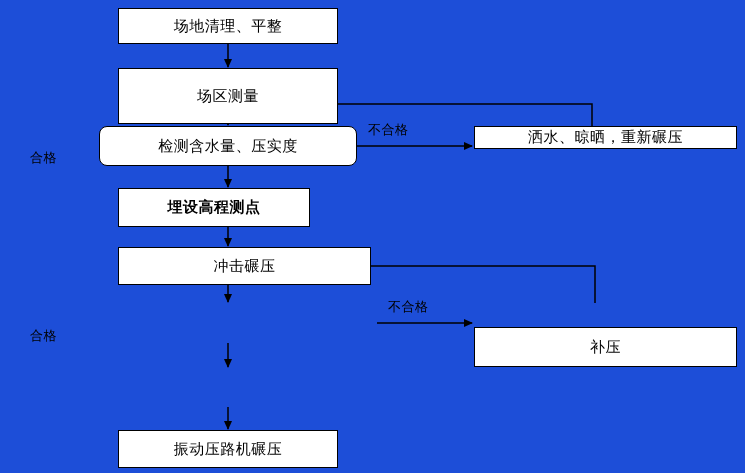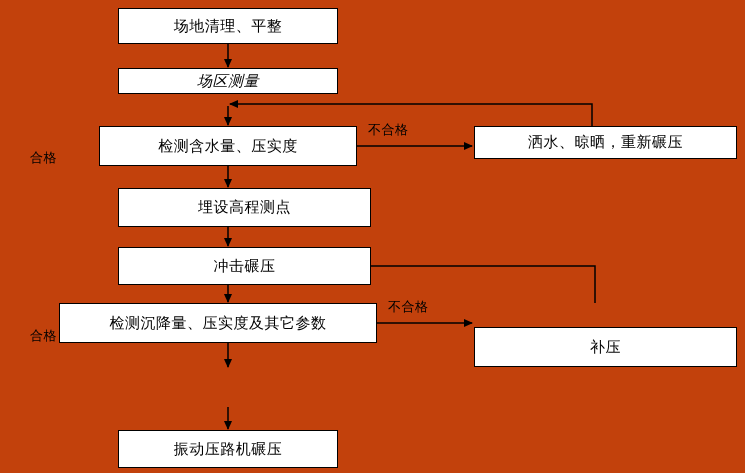--- a/index.html
+++ b/index.html
@@ -8,21 +8,21 @@
     padding: 0;
     background: #ffffff;
   }
   body {
     font-family: "Liberation Sans", "DejaVu Sans", sans-serif;
   }
   #flowchart-canvas {
     position: relative;
     width: 745px;
     height: 473px;
-    background: #c2410c;
+    background: #1d4ed8;
     overflow: hidden;
   }
   .node-box {
     position: absolute;
     box-sizing: border-box;
     border: 1.6px solid #000000;
     background: #ffffff;
     display: flex;
     align-items: center;
     justify-content: center;
@@ -46,24 +46,24 @@
     left: 0;
     top: 0;
     width: 745px;
     height: 473px;
     z-index: 1;
     pointer-events: none;
   }
 
   
   #box-site-clearing   { left:118px; top:8px;   width:220px; height:36px; }
-  #box-site-survey     { left:118px; top:68px;  width:220px; height:26px;font-style:italic; }
-  #box-check-moisture  { left:99px;  top:126px; width:258px; height:40px; }
-  #box-water-resprinkle{ left:474px; top:126px; width:263px; height:33px;text-align:right; }
-  #box-elevation-pts   { left:118px; top:188px; width:253px; height:39px; }
+  #box-site-survey     { left:118px; top:68px;  width:220px; height:56px; }
+  #box-check-moisture  { left:99px;  top:126px; width:258px; height:40px;border-radius:8px; }
+  #box-water-resprinkle{ left:474px; top:126px; width:263px; height:23px;text-align:right; }
+  #box-elevation-pts   { left:118px; top:188px; width:192px; height:39px;font-weight:bold; }
   #box-impact-rolling  { left:118px; top:247px; width:253px; height:38px; }
   #box-check-settle    { left:59px;  top:303px; width:318px; height:40px; }
   #box-supplement-roll { left:474px; top:303px; width:263px; height:40px;margin-top:24px; }
   #box-level-area      { left:118px; top:368px; width:220px; height:39px; }
   #box-vibratory-roll  { left:118px; top:430px; width:220px; height:38px; }
 
   
   #label-pass-top      { left:30px;  top:149px; }
   #label-fail-top      { left:368px; top:121px; }
   #label-pass-bottom   { left:30px;  top:327px; }
@@ -109,21 +109,20 @@
   <div class="node-box" id="box-site-survey">场区测量</div>
 
   <div class="node-box" id="box-check-moisture">检测含水量、压实度</div>
 
   <div class="node-box" id="box-water-resprinkle">洒水、晾晒，重新碾压</div>
 
   <div class="node-box" id="box-elevation-pts">埋设高程测点</div>
 
   <div class="node-box" id="box-impact-rolling">冲击碾压</div>
 
-  <div class="node-box" id="box-check-settle">检测沉降量、压实度及其它参数</div>
 
   <div class="node-box" id="box-supplement-roll">补压</div>
 
 
   <div class="node-box" id="box-vibratory-roll">振动压路机碾压</div>
 
   <div class="edge-label" id="label-pass-top">合格</div>
 
   <div class="edge-label" id="label-fail-top">不合格</div>
 

